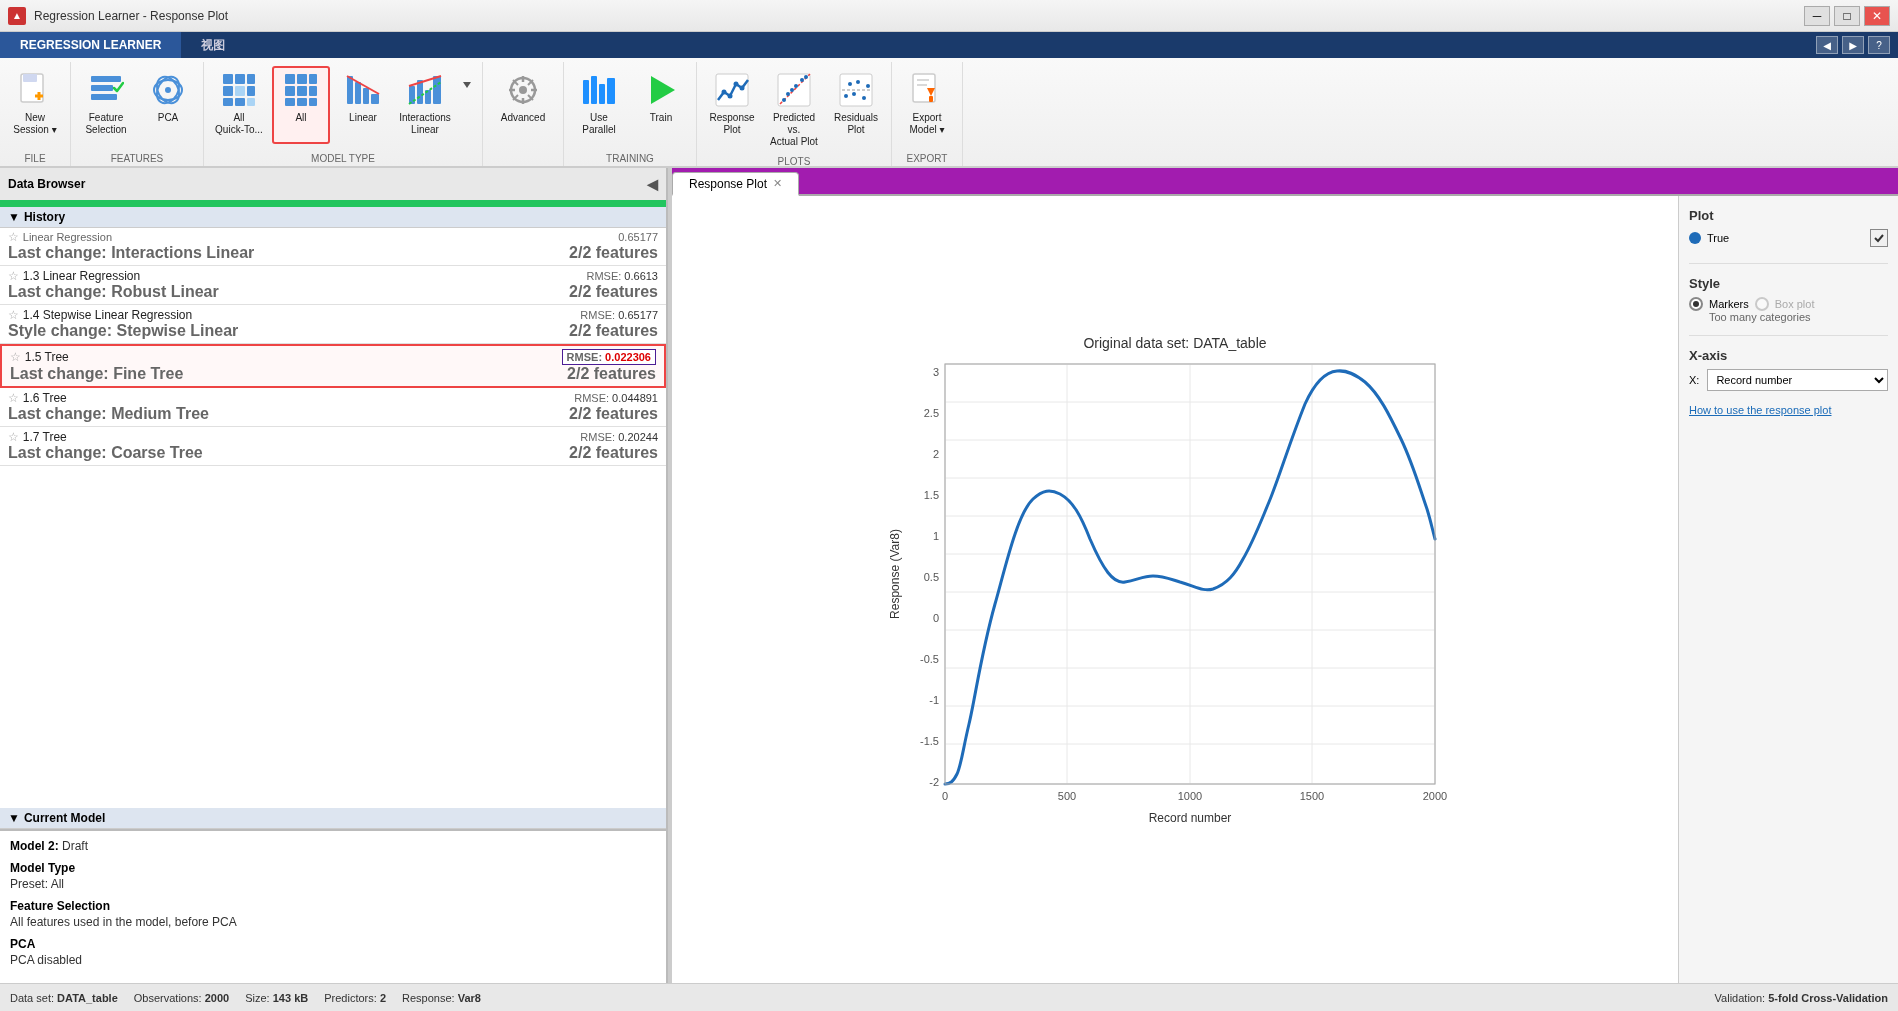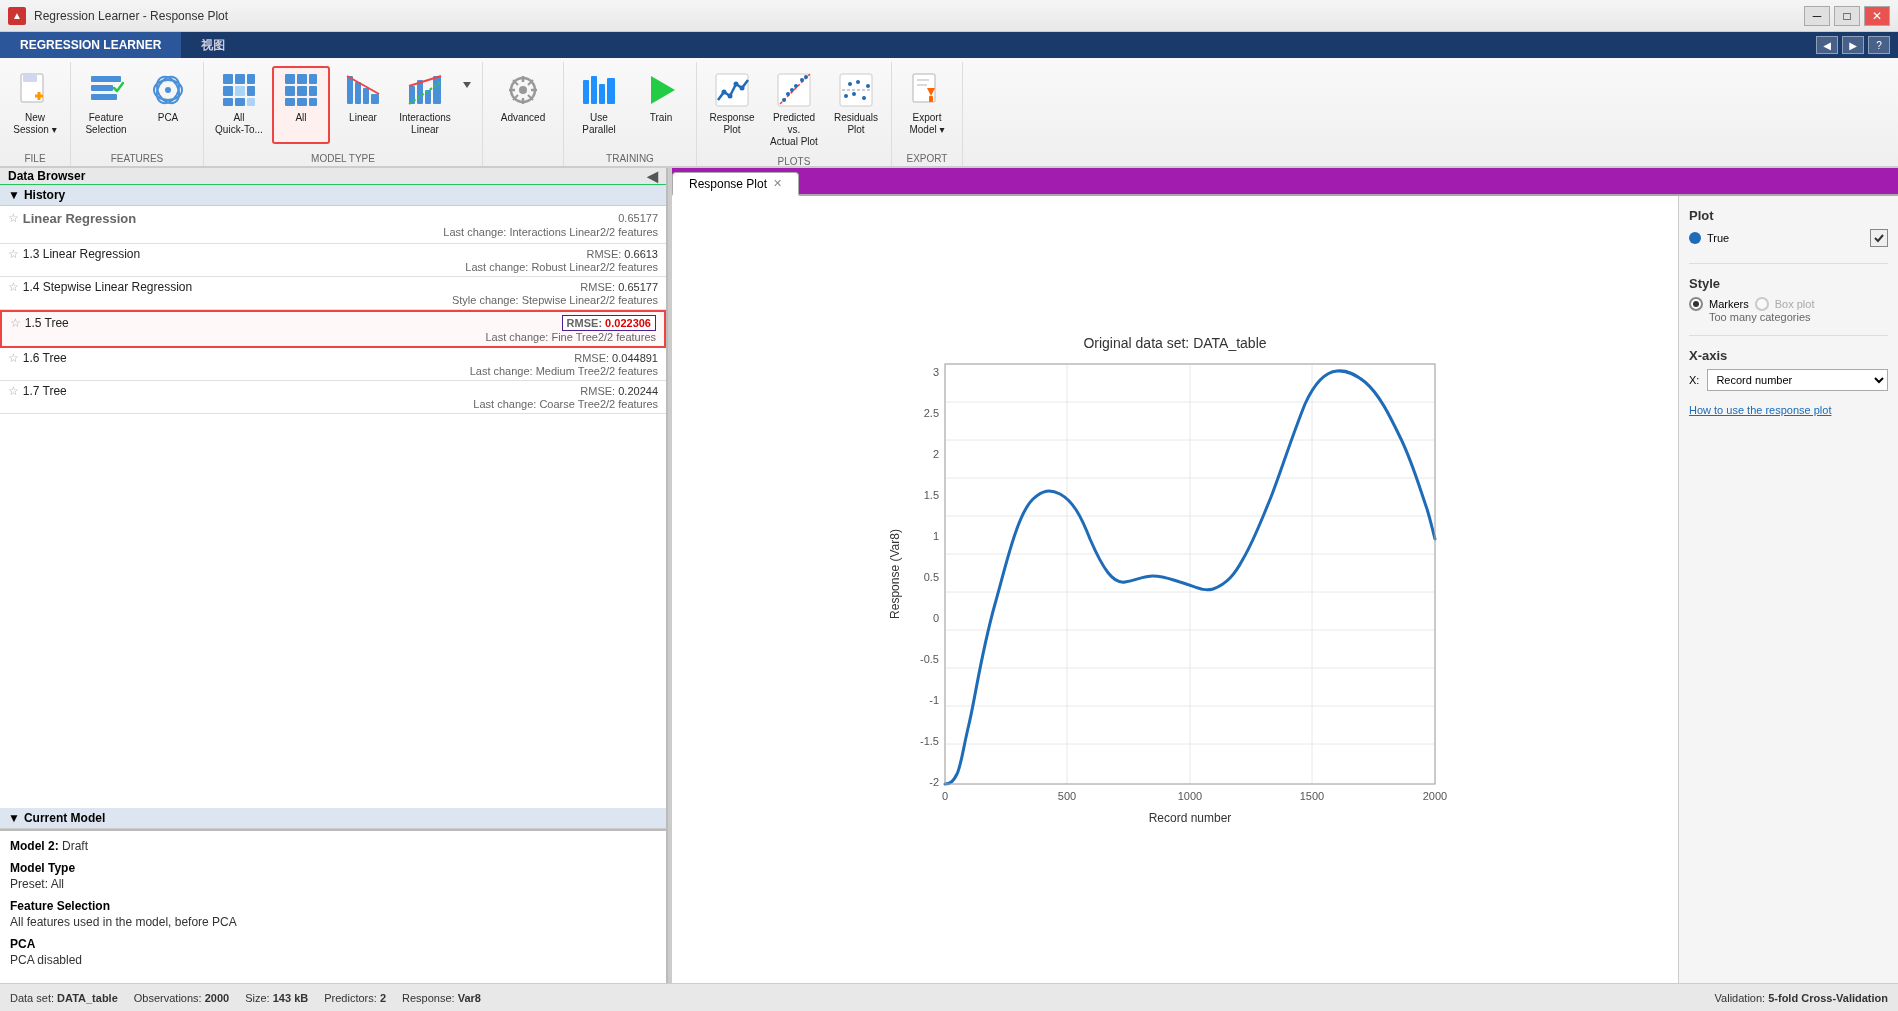--- a/index.html
+++ b/index.html
@@ -98,22 +98,22 @@
     
     .data-browser {
       width: 668px;
       background: #f5f5f5;
       border-right: 2px solid #bbb;
       display: flex;
       flex-direction: column;
     }
     .panel-header {
       background: #e8e8e8;
-      border-bottom: 1px solid #22c55e;
-      padding: 0 8px;
+      border-bottom: 7px solid #22c55e;
+      padding: 8px 8px;
       display: flex;
       align-items: center;
       font-weight: bold;
       font-size: 12px;
     }
     .panel-header-icon { margin-left: auto; cursor: pointer; font-size: 14px; color: #555; }
 
     .section-header {
       background: #dde5f0;
       padding: 3px 8px;
@@ -136,21 +136,21 @@
       padding: 3px 8px;
       cursor: pointer;
     }
     .history-item.selected { border: 2px solid #e44; background: #fff8f8; }
     .history-item-row1 { display: flex; align-items: center; justify-content: space-between; }
     .history-item-name { font-size: 12px; color: #222; display: flex; align-items: center; gap: 4px; }
     .history-item-rmse { font-size: 11px; color: #333; }
     .history-item-rmse.highlighted { background: white; border: 1px solid #4c1d95; padding: 1px 4px; font-weight: bold; }
     .rmse-label { color: #666; }
     .rmse-value { color: #d00; font-weight: bold; }
-    .history-item-row2 { display: flex; align-items: center; justify-content: flex-end; font-size: 11px; color: #666; }
+    .history-item-row2 { display: flex; align-items: center; justify-content: space-between; font-size: 16px; color: #666; font-weight: bold; }
     .star-icon { color: #aaa; font-size: 12px; }
 
     
     .current-model {
       border-top: 2px solid #bbb;
       background: white;
       padding: 8px 10px;
     }
     .cm-section { margin-bottom: 8px; }
     .cm-label { font-weight: bold; font-size: 12px; margin-bottom: 2px; }
@@ -526,21 +526,21 @@
       <span>▼</span>
       <span>History</span>
     </div>
 
     <div class="history-list">
 
       <div class="history-item" style="border-top: none; padding-top:2px; background:#fff; min-height:36px; display:flex;flex-direction:column;justify-content:center; overflow:hidden; height:38px;">
         <div class="history-item-row1">
           <span class="history-item-name">
             <span class="star-icon">☆</span>
-            <span style="font-size:13px; color:#666;font-weight:bold;">Linear Regression</span>
+            <span style="font-size:11px; color:#666;">Linear Regression</span>
           </span>
           <span class="history-item-rmse" style="font-size:11px;color:#666;">0.65177</span>
         </div>
         <div class="history-item-row2">
           <span>Last change: Interactions Linear</span>
           <span>2/2 features</span>
         </div>
       </div>
 
       <div class="history-item">

